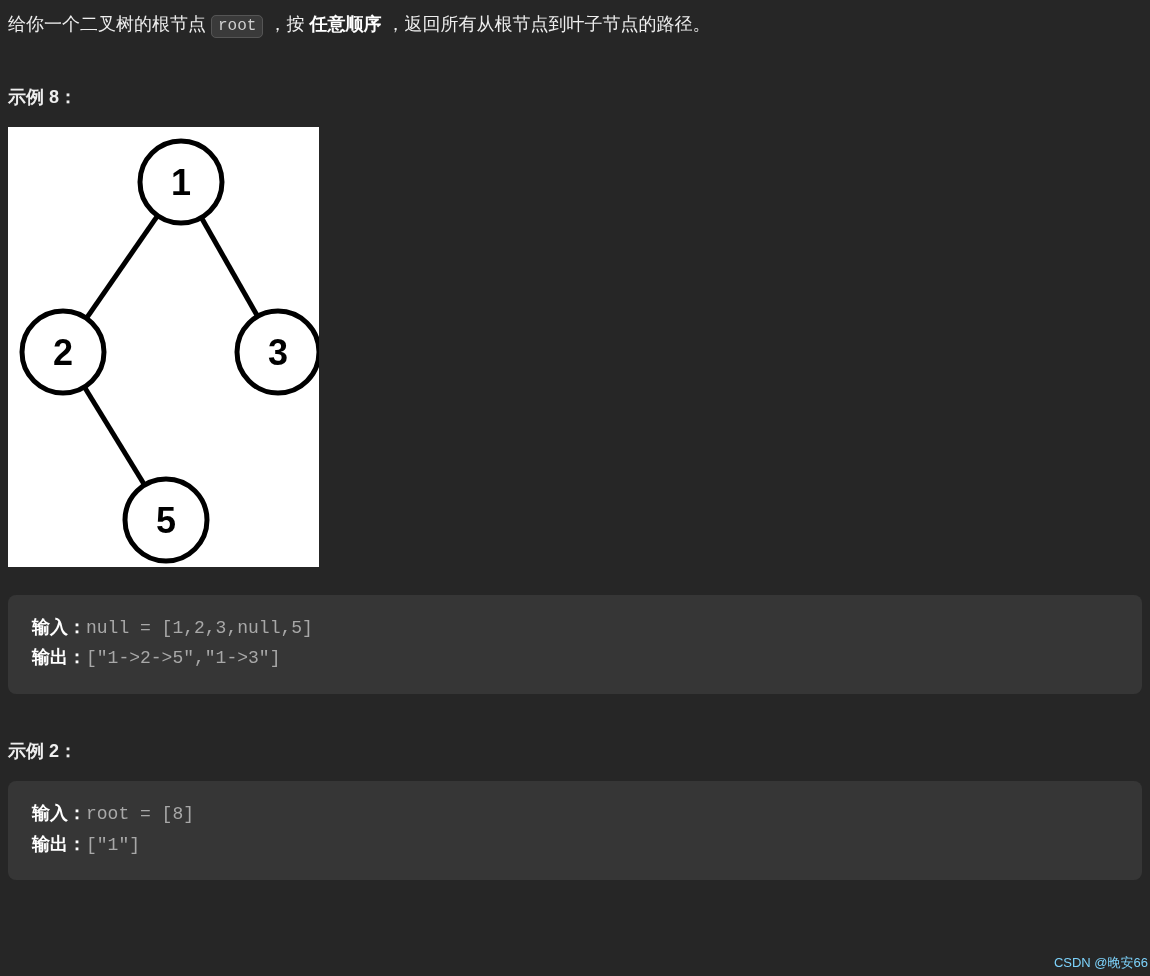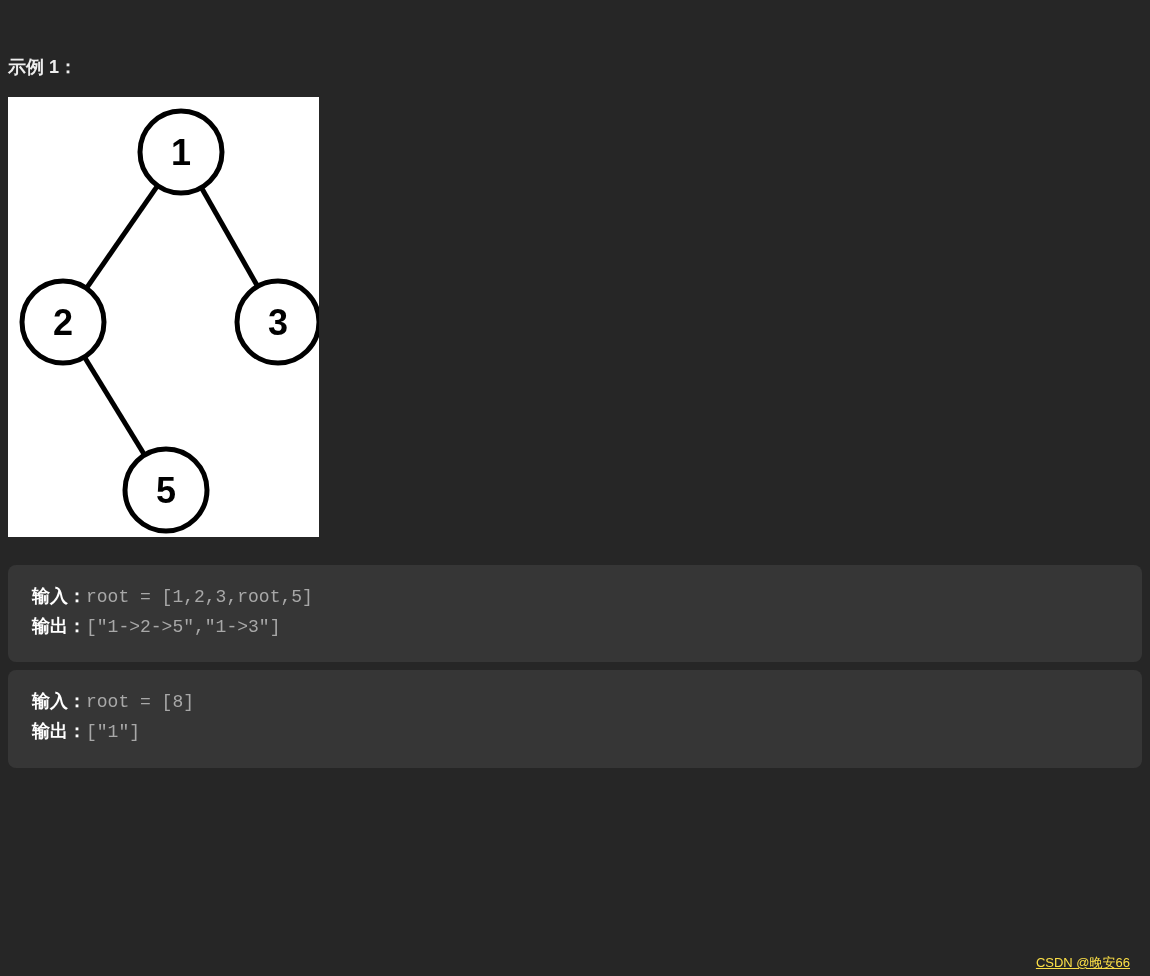--- a/index.html
+++ b/index.html
@@ -50,67 +50,70 @@
     padding: 18px 24px 20px 24px;
     font-family: "SFMono-Regular", Consolas, "Liberation Mono", Menlo, monospace;
     font-size: 18px;
     line-height: 1.65;
     color: #a0a0a0;
     margin-bottom: 8px;
   }
   .iobox .lbl {
     font-weight: 700;
     color: #ffffff;
-    font-family: Liberation Mono, monospace;
+    font-family: Liberation Serif, serif;
   }
   .iobox .val {
     color: #a8a8a8;
   }
   .watermark {
     position: fixed;
-    right: 20px;
+    right: 2px;
     bottom: 4px;
     font-size: 13px;
-    color: #fde047;
+    color: #7dd3fc;
     font-family: sans-serif;
-    text-decoration: underline;
   }
 </style>
 </head>
 <body>
 
 <div class="content">
 
+  <p>
+    <span>给你一个二叉树的根节点 </span><code class="code-inline">root</code><span> ，按 </span><strong>任意顺序</strong><span> ，返回所有从根节点到叶子节点的路径。</span>
+  </p>
 
 
-  <div class="example-heading">示例 1：</div>
+  <div class="example-heading">示例 8：</div>
 
   <svg class="tree-figure" viewBox="0 0 311 440" id="tree-svg">
       <line x1="149.62119821558377" y1="88.68132460466745" x2="78.37880178441623" y2="191.31867539533255" stroke="#000" stroke-width="5"></line>
       <line x1="193.31913347701442" y1="90.6108524854892" x2="249.68086652298558" y2="189.3891475145108" stroke="#000" stroke-width="5"></line>
       <line x1="76.42992297327109" y1="259.9536607719373" x2="136.5700770267289" y2="358.0463392280627" stroke="#000" stroke-width="5"></line>
       <circle cx="173" cy="55" r="41" fill="#fff" stroke="#000" stroke-width="5"></circle>
       <text x="173" y="55" text-anchor="middle" dominant-baseline="central" font-size="36" font-weight="700" font-family="Arial, sans-serif" fill="#000">1</text>
       <circle cx="55" cy="225" r="41" fill="#fff" stroke="#000" stroke-width="5"></circle>
       <text x="55" y="225" text-anchor="middle" dominant-baseline="central" font-size="36" font-weight="700" font-family="Arial, sans-serif" fill="#000">2</text>
       <circle cx="270" cy="225" r="41" fill="#fff" stroke="#000" stroke-width="5"></circle>
       <text x="270" y="225" text-anchor="middle" dominant-baseline="central" font-size="36" font-weight="700" font-family="Arial, sans-serif" fill="#000">3</text>
       <circle cx="158" cy="393" r="41" fill="#fff" stroke="#000" stroke-width="5"></circle>
       <text x="158" y="393" text-anchor="middle" dominant-baseline="central" font-size="36" font-weight="700" font-family="Arial, sans-serif" fill="#000">5</text>
     </svg>
 
   <div class="iobox">
     <div>
-      <span class="lbl">输入：</span><span class="val">root = [1,2,3,root,5]</span>
+      <span class="lbl">输入：</span><span class="val">null = [1,2,3,null,5]</span>
     </div>
     <div>
       <span class="lbl">输出：</span><span class="val">["1-&gt;2-&gt;5","1-&gt;3"]</span>
     </div>
   </div>
 
+  <div class="example-heading">示例 2：</div>
 
   <div class="iobox">
     <div>
       <span class="lbl">输入：</span><span class="val">root = [8]</span>
     </div>
     <div>
       <span class="lbl">输出：</span><span class="val">["1"]</span>
     </div>
   </div>
 

